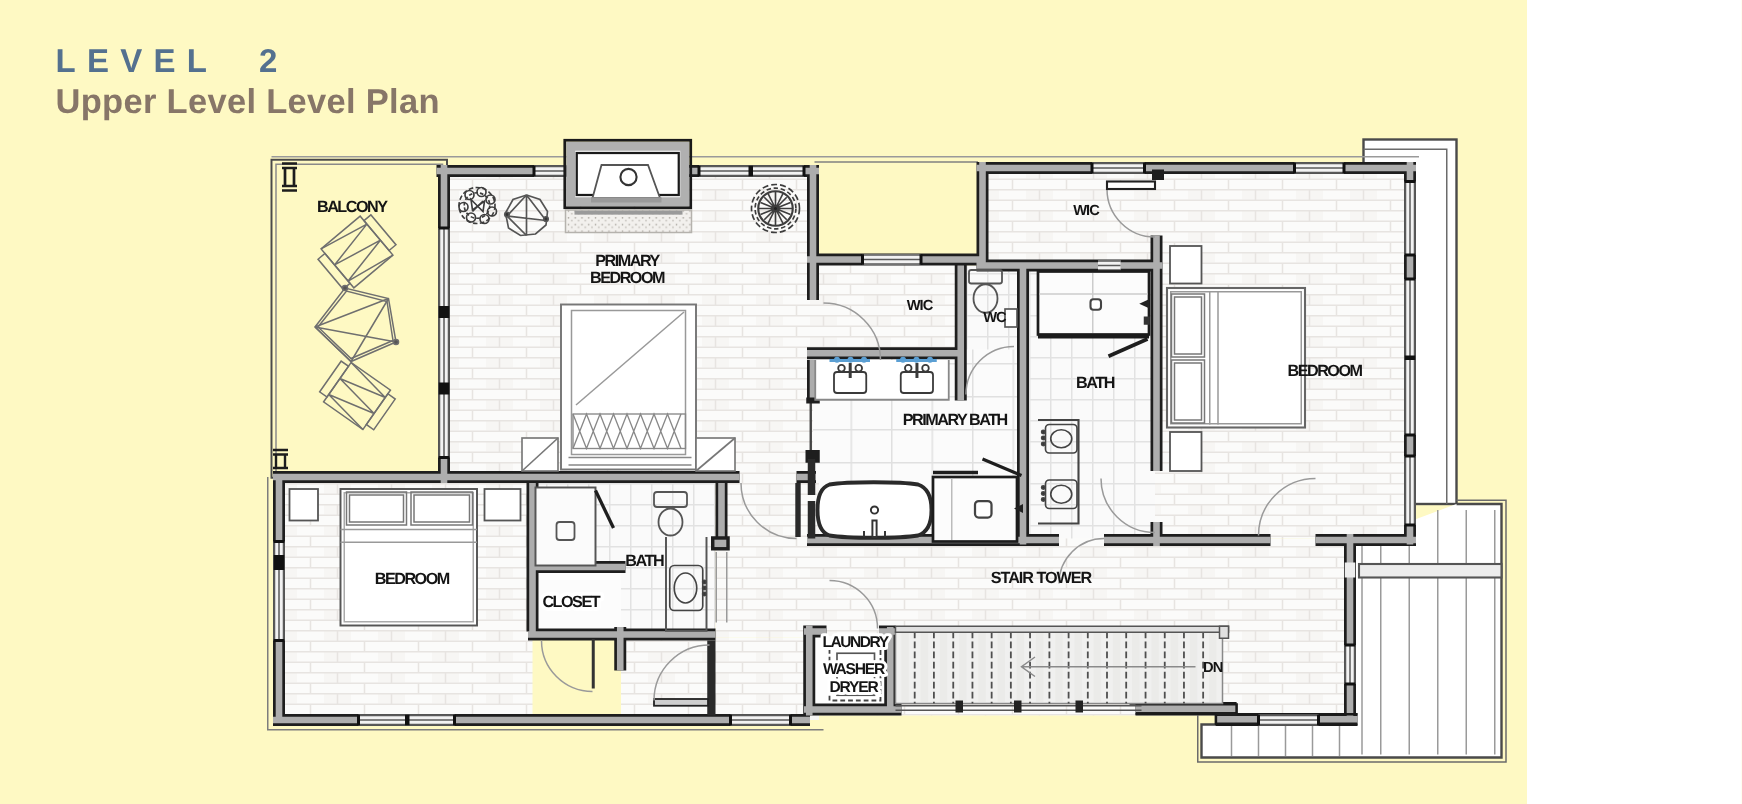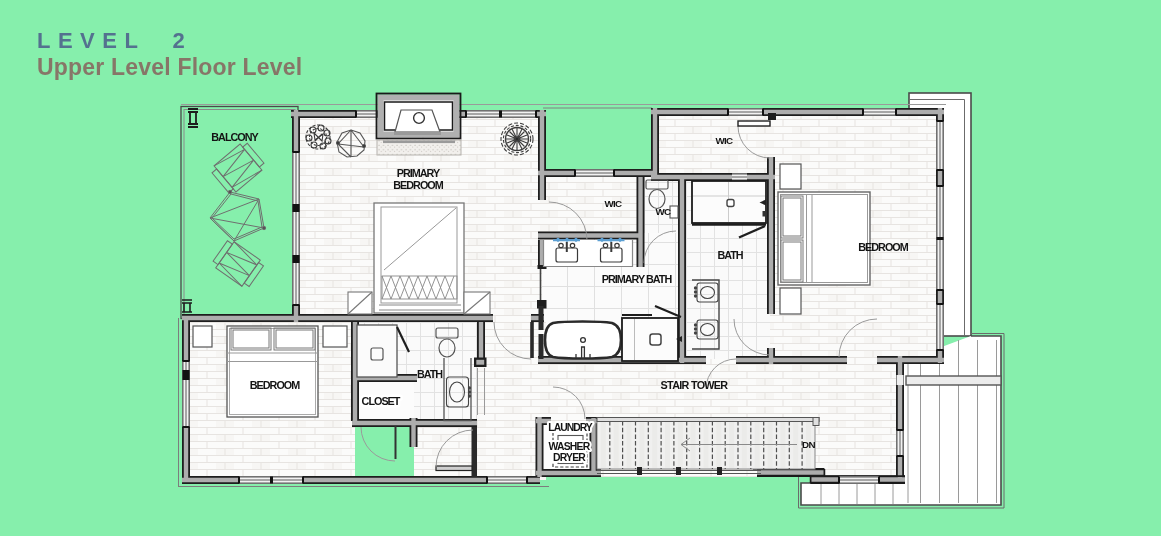--- a/index.html
+++ b/index.html
@@ -1,29 +1,29 @@
 <!DOCTYPE html>
 <html><head>
 <meta charset="utf-8">
 <style>
   html,body{margin:0;padding:0;background:#ffffff;}
-  #page{position:relative;width:1161px;height:536px;background:#86efac;overflow:hidden;
+  #page{position:relative;width:1018px;height:536px;background:#fef9c3;overflow:hidden;
         font-family:"Liberation Sans", sans-serif;}
   .t1{position:absolute;left:37px;top:28px;font-size:22px;font-weight:bold;
       letter-spacing:7.5px;color:#54718f;}
   .t2{position:absolute;left:37px;top:54px;font-size:23px;font-weight:bold;
       color:#877668;letter-spacing:0.2px;}
 </style>
 </head>
 <body>
 <div id="page">
 
   <div class="t1">LEVEL&nbsp;&nbsp;2</div>
 
-  <div class="t2">Upper Level Floor Level</div>
+  <div class="t2">Upper Level Level Plan</div>
   <svg width="1161" height="536" viewBox="0 0 1161 536" style="position:absolute;left:0;top:0;" font-family="Liberation Sans, sans-serif">
     <defs>
       <pattern id="brick" width="36" height="14" patternUnits="userSpaceOnUse">
         <rect width="36" height="14" fill="#fbfbfa"></rect>
         <rect x="0" y="0" width="18" height="7" fill="#f7f6f4"></rect>
         <path d="M0 0.5H36 M0 7.5H36 M9 0.5V7 M27 7.5V14" stroke="#e7e4e1" stroke-width="1" fill="none"></path>
       </pattern>
       <pattern id="tile" width="27" height="22" patternUnits="userSpaceOnUse">
         <rect width="27" height="22" fill="#fbfbfb"></rect>
         <path d="M0 0.5H27 M0.5 0V22" stroke="#e0e0e0" stroke-width="1" fill="none"></path>

